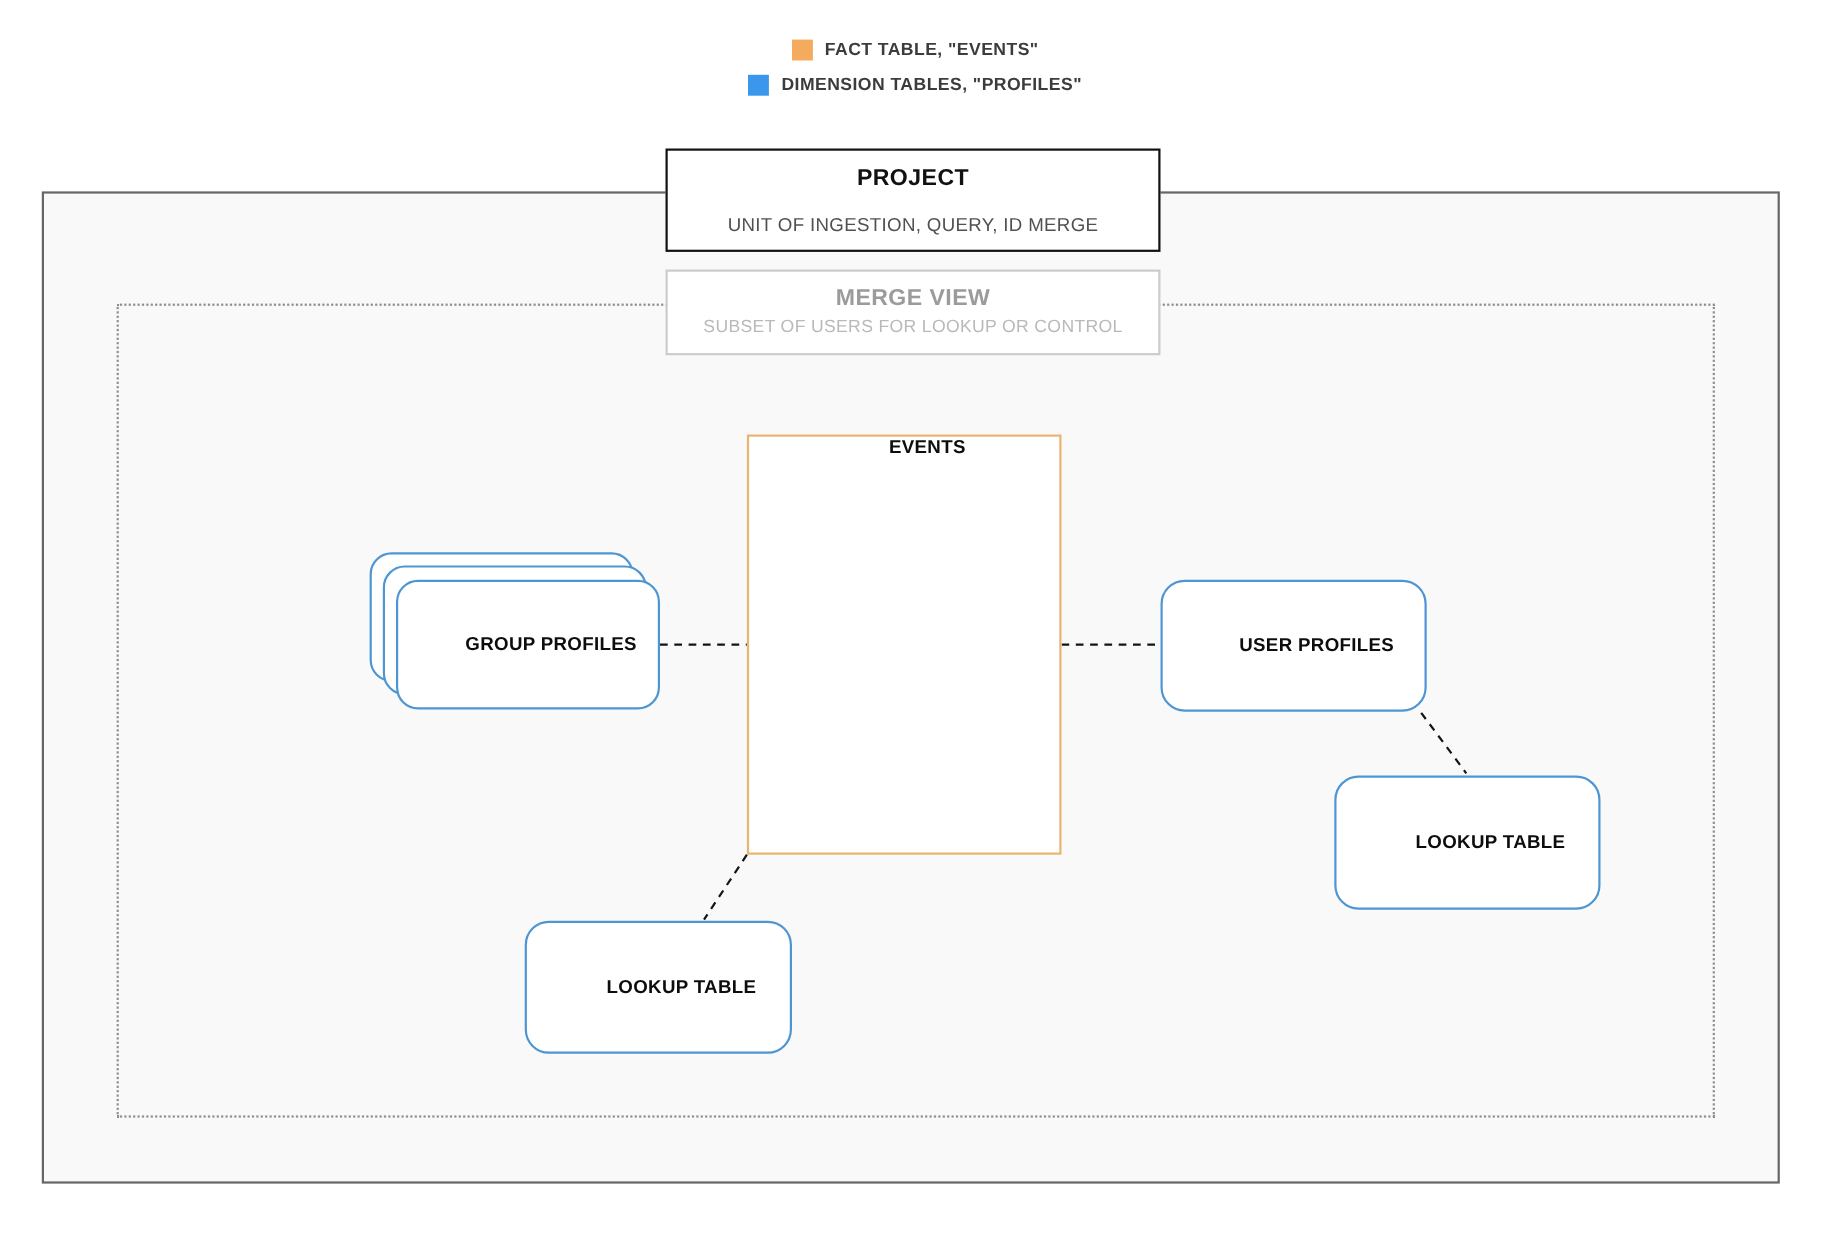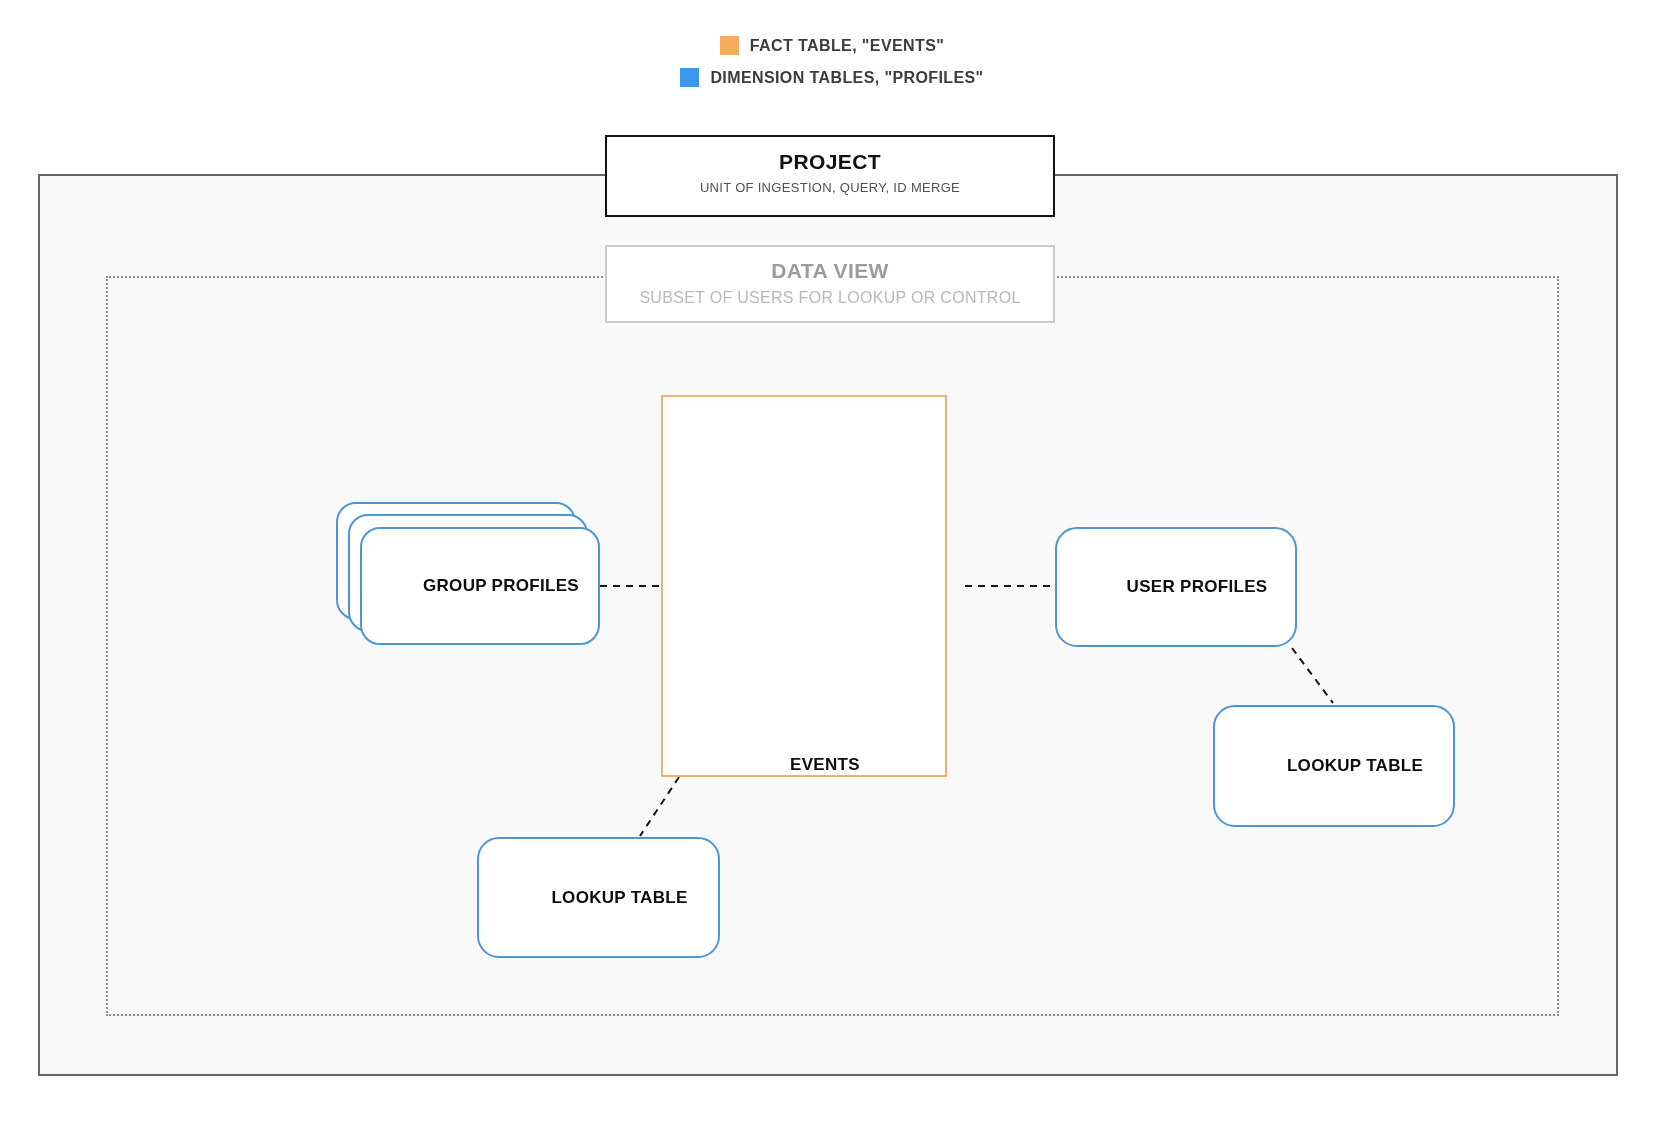--- a/index.html
+++ b/index.html
@@ -32,34 +32,34 @@
   .swatch.fact{background:var(--fact-orange);}
   .swatch.dim{background:var(--dimension-blue);}
   .legend-label{font-size:16px;font-weight:bold;color:var(--legend-text);letter-spacing:.4px;}
 
   
   .outer-rect{position:absolute;left:38px;top:174px;width:1580px;height:902px;border:2px solid var(--outer-border);background:var(--canvas-bg);z-index:1;}
   .dotted-rect{position:absolute;left:106px;top:276px;width:1453px;height:740px;border:2px dotted var(--dotted-border);z-index:2;}
 
   
   .hdr-box{position:absolute;left:605px;width:450px;display:flex;flex-direction:column;align-items:center;justify-content:flex-start;background:#ffffff;z-index:5;text-align:center;}
-  .project-box{top:135px;height:82px;border:2px solid var(--project-border);padding-top:13px;gap:6px;}
+  .project-box{top:135px;height:94px;border:2px solid var(--project-border);padding-top:13px;gap:21px;}
   .project-box .hdr-title{font-size:21px;font-weight:bold;color:var(--title-dark);letter-spacing:.4px;}
-  .project-box .hdr-sub{font-size:13px;color:var(--subtitle-gray);letter-spacing:.3px;}
+  .project-box .hdr-sub{font-size:17px;color:var(--subtitle-gray);letter-spacing:.3px;}
   .dataview-box{top:245px;height:78px;border:2px solid var(--dataview-border);padding-top:12px;gap:6px;}
   .dataview-box .hdr-title{font-size:21px;font-weight:bold;color:var(--muted-title);letter-spacing:.4px;}
   .dataview-box .hdr-sub{font-size:16px;color:var(--muted-subtitle);letter-spacing:.3px;}
 
   
   svg.connectors{position:absolute;left:0;top:0;width:1664px;height:1128px;z-index:3;}
   .connector-line{stroke:var(--connector);stroke-width:2;stroke-dasharray:7 6;fill:none;}
 
   
   .node-label{font-size:17px;font-weight:bold;color:var(--node-label);letter-spacing:.3px;margin-left:42px;}
-  .events-box{position:absolute;left:661px;top:395px;width:286px;height:382px;background:#ffffff;border:2px solid var(--events-border-orange);display:flex;align-items:flex-end;justify-content:center;z-index:4;}
+  .events-box{position:absolute;left:679px;top:395px;width:286px;height:382px;background:#ffffff;border:2px solid var(--events-border-orange);display:flex;align-items:flex-start;justify-content:center;z-index:4;}
   .blue-node{position:absolute;background:#ffffff;border:2px solid var(--box-border-blue);border-radius:22px;display:flex;align-items:center;justify-content:center;z-index:4;}
   .user-profiles{left:1055px;top:527px;width:242px;height:120px;}
   .lookup-right{left:1213px;top:705px;width:242px;height:122px;}
   .lookup-left{left:477px;top:837px;width:243px;height:121px;}
 
   
   .stack{position:absolute;left:336px;top:502px;width:266px;height:145px;z-index:4;}
   .stack .card{position:absolute;width:240px;height:118px;background:#ffffff;border:2px solid var(--box-border-blue);border-radius:20px;}
   .stack .card.back{left:0;top:0;}
   .stack .card.mid{left:12px;top:12px;}
@@ -90,21 +90,21 @@
     <line class="connector-line" x1="1292" y1="648" x2="1333" y2="703"></line>
     <line class="connector-line" x1="679" y1="777" x2="640" y2="836"></line>
   </svg>
 
   <div class="hdr-box project-box">
     <div class="hdr-title">PROJECT</div>
     <div class="hdr-sub">UNIT OF INGESTION, QUERY, ID MERGE</div>
   </div>
 
   <div class="hdr-box dataview-box">
-    <div class="hdr-title">DATA VIEW</div>
+    <div class="hdr-title">MERGE VIEW</div>
     <div class="hdr-sub">SUBSET OF USERS FOR LOOKUP OR CONTROL</div>
   </div>
 
   <div class="events-box">
     <span class="node-label">EVENTS</span>
   </div>
 
   <div class="stack">
     <div class="card back"></div>
     <div class="card mid"></div>

